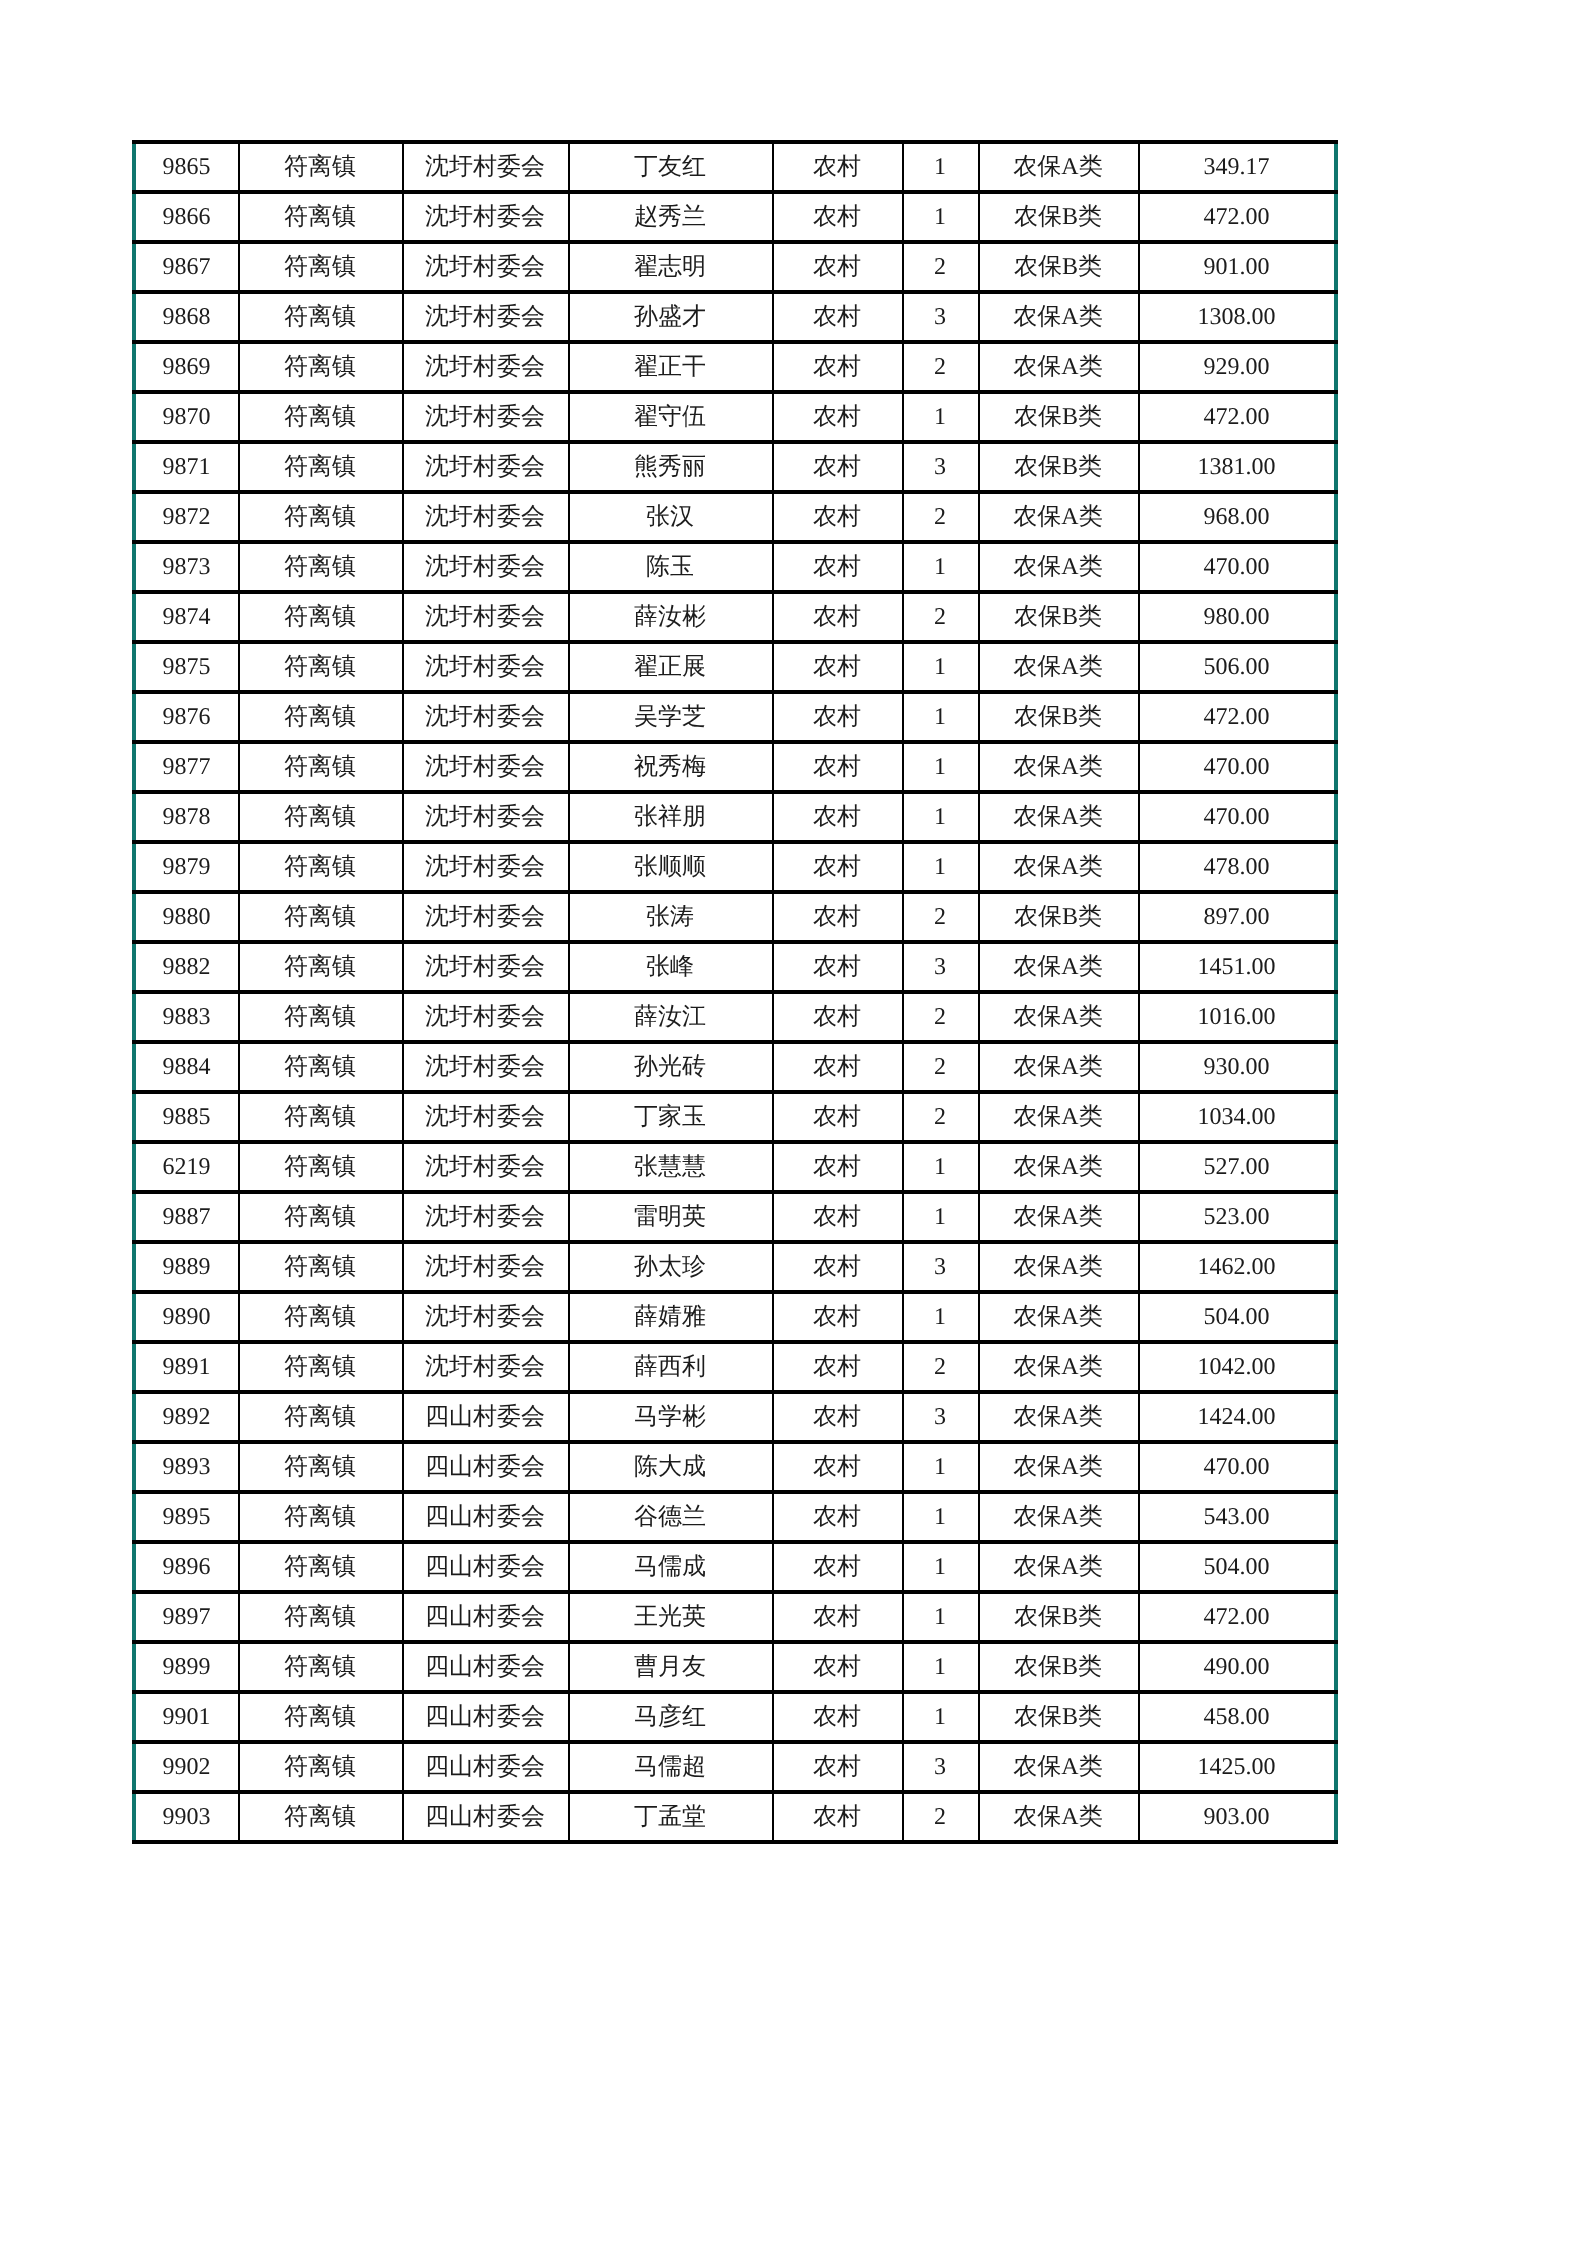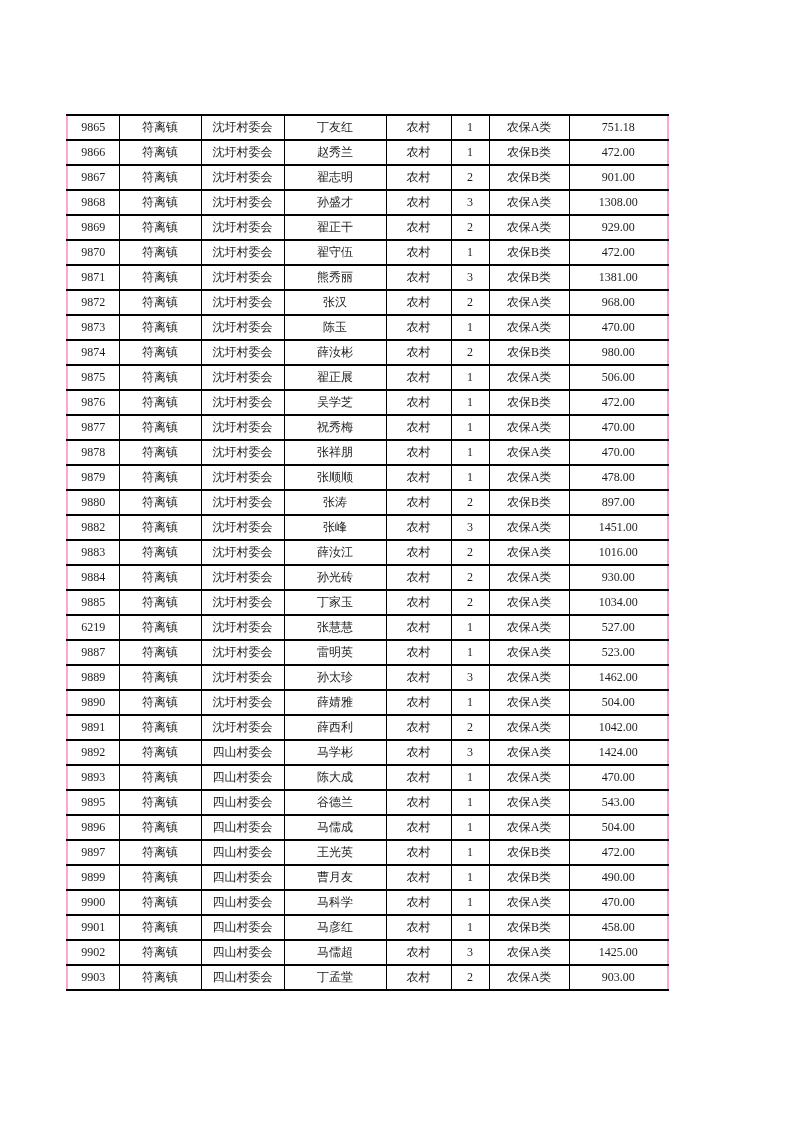--- a/index.html
+++ b/index.html
@@ -15,22 +15,21 @@
     overflow: hidden;
     font-family: "Liberation Serif", "DejaVu Serif", serif;
   }
   table.data-table {
     position: absolute;
     left: 66px;
     top: 70px;
     width: 601px;
     border-collapse: collapse;
     table-layout: fixed;
-    border: 2px solid #f9a8d4;
-    margin-top: 44px;
+    border: 2px solid #0f766e;
   }
   table.data-table col.c-id      { width: 52px; }
   table.data-table col.c-town    { width: 82px; }
   table.data-table col.c-village { width: 83px; }
   table.data-table col.c-name    { width: 102px; }
   table.data-table col.c-type    { width: 65px; }
   table.data-table col.c-count   { width: 38px; }
   table.data-table col.c-ins     { width: 80px; }
   table.data-table col.c-amount  { width: 99px; }
   table.data-table tr {
@@ -67,21 +66,21 @@
     </colgroup>
     <tbody>
         <tr>
           <td>9865</td>
           <td>符离镇</td>
           <td>沈圩村委会</td>
           <td>丁友红</td>
           <td>农村</td>
           <td>1</td>
           <td>农保A类</td>
-          <td>751.18</td>
+          <td>349.17</td>
         </tr>
         <tr>
           <td>9866</td>
           <td>符离镇</td>
           <td>沈圩村委会</td>
           <td>赵秀兰</td>
           <td>农村</td>
           <td>1</td>
           <td>农保B类</td>
           <td>472.00</td>
@@ -368,30 +367,20 @@
         </tr>
         <tr>
           <td>9899</td>
           <td>符离镇</td>
           <td>四山村委会</td>
           <td>曹月友</td>
           <td>农村</td>
           <td>1</td>
           <td>农保B类</td>
           <td>490.00</td>
-        </tr>
-        <tr>
-          <td>9900</td>
-          <td>符离镇</td>
-          <td>四山村委会</td>
-          <td>马科学</td>
-          <td>农村</td>
-          <td>1</td>
-          <td>农保A类</td>
-          <td>470.00</td>
         </tr>
         <tr>
           <td>9901</td>
           <td>符离镇</td>
           <td>四山村委会</td>
           <td>马彦红</td>
           <td>农村</td>
           <td>1</td>
           <td>农保B类</td>
           <td>458.00</td>

